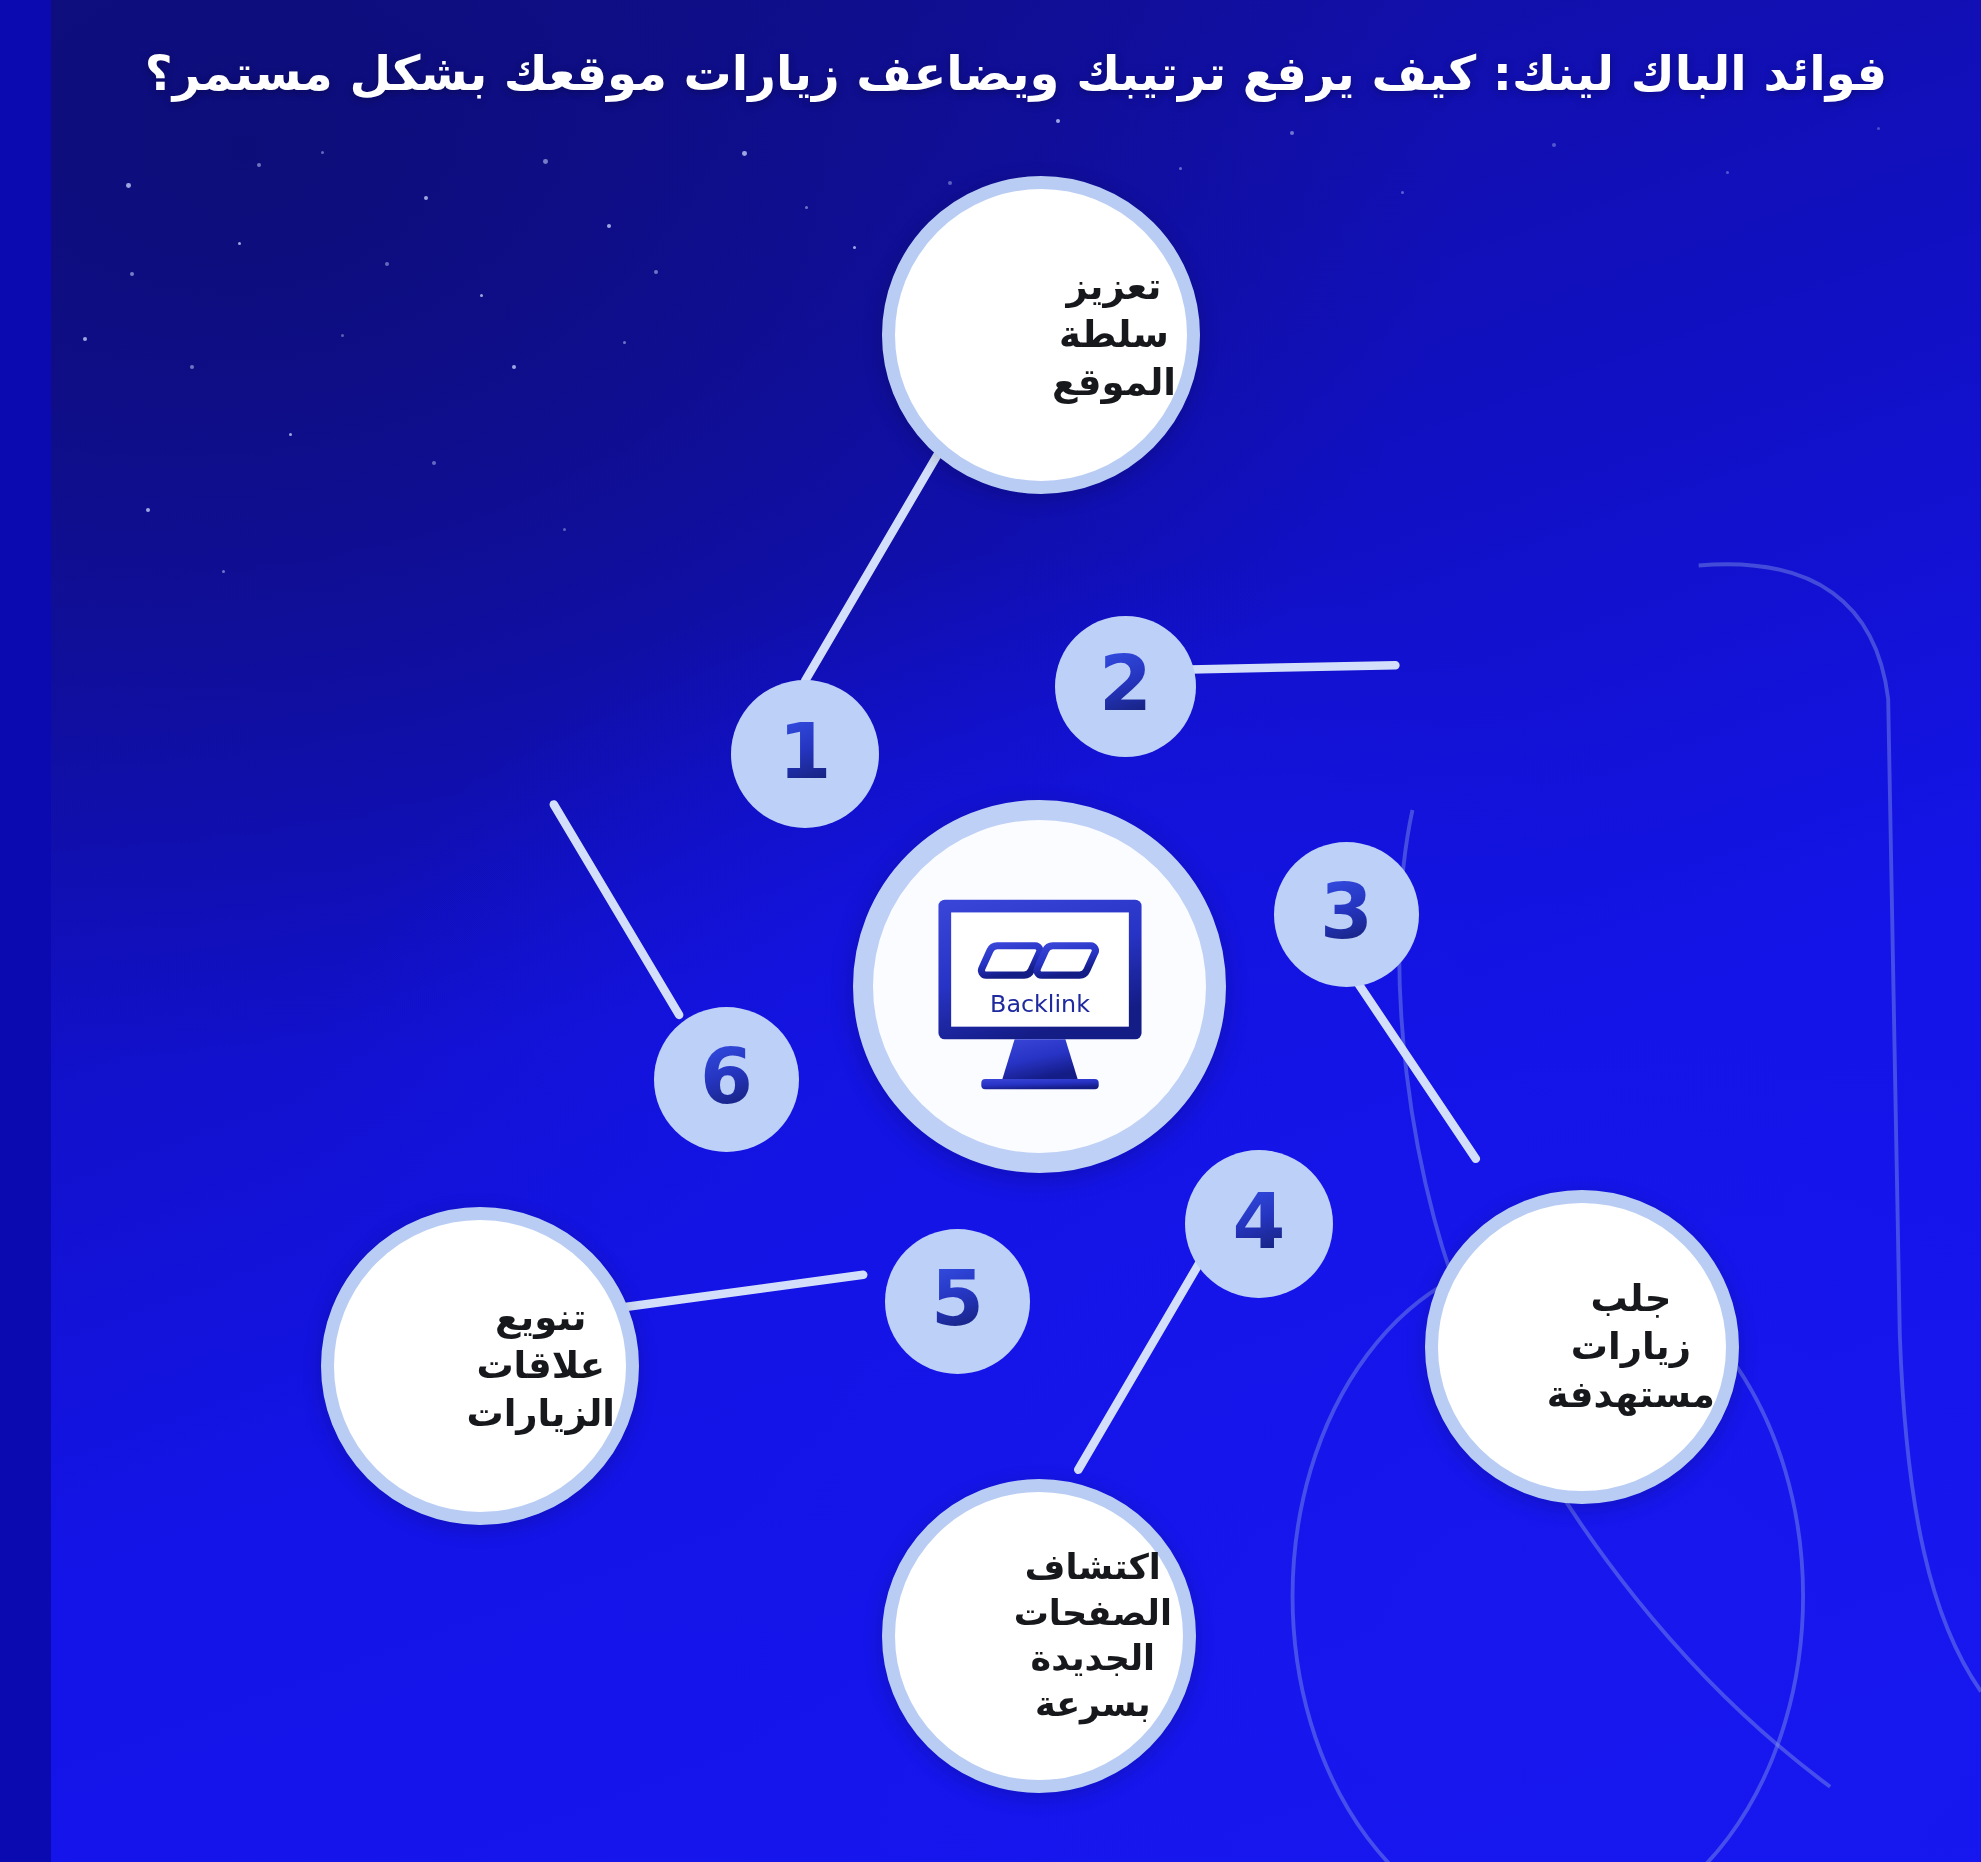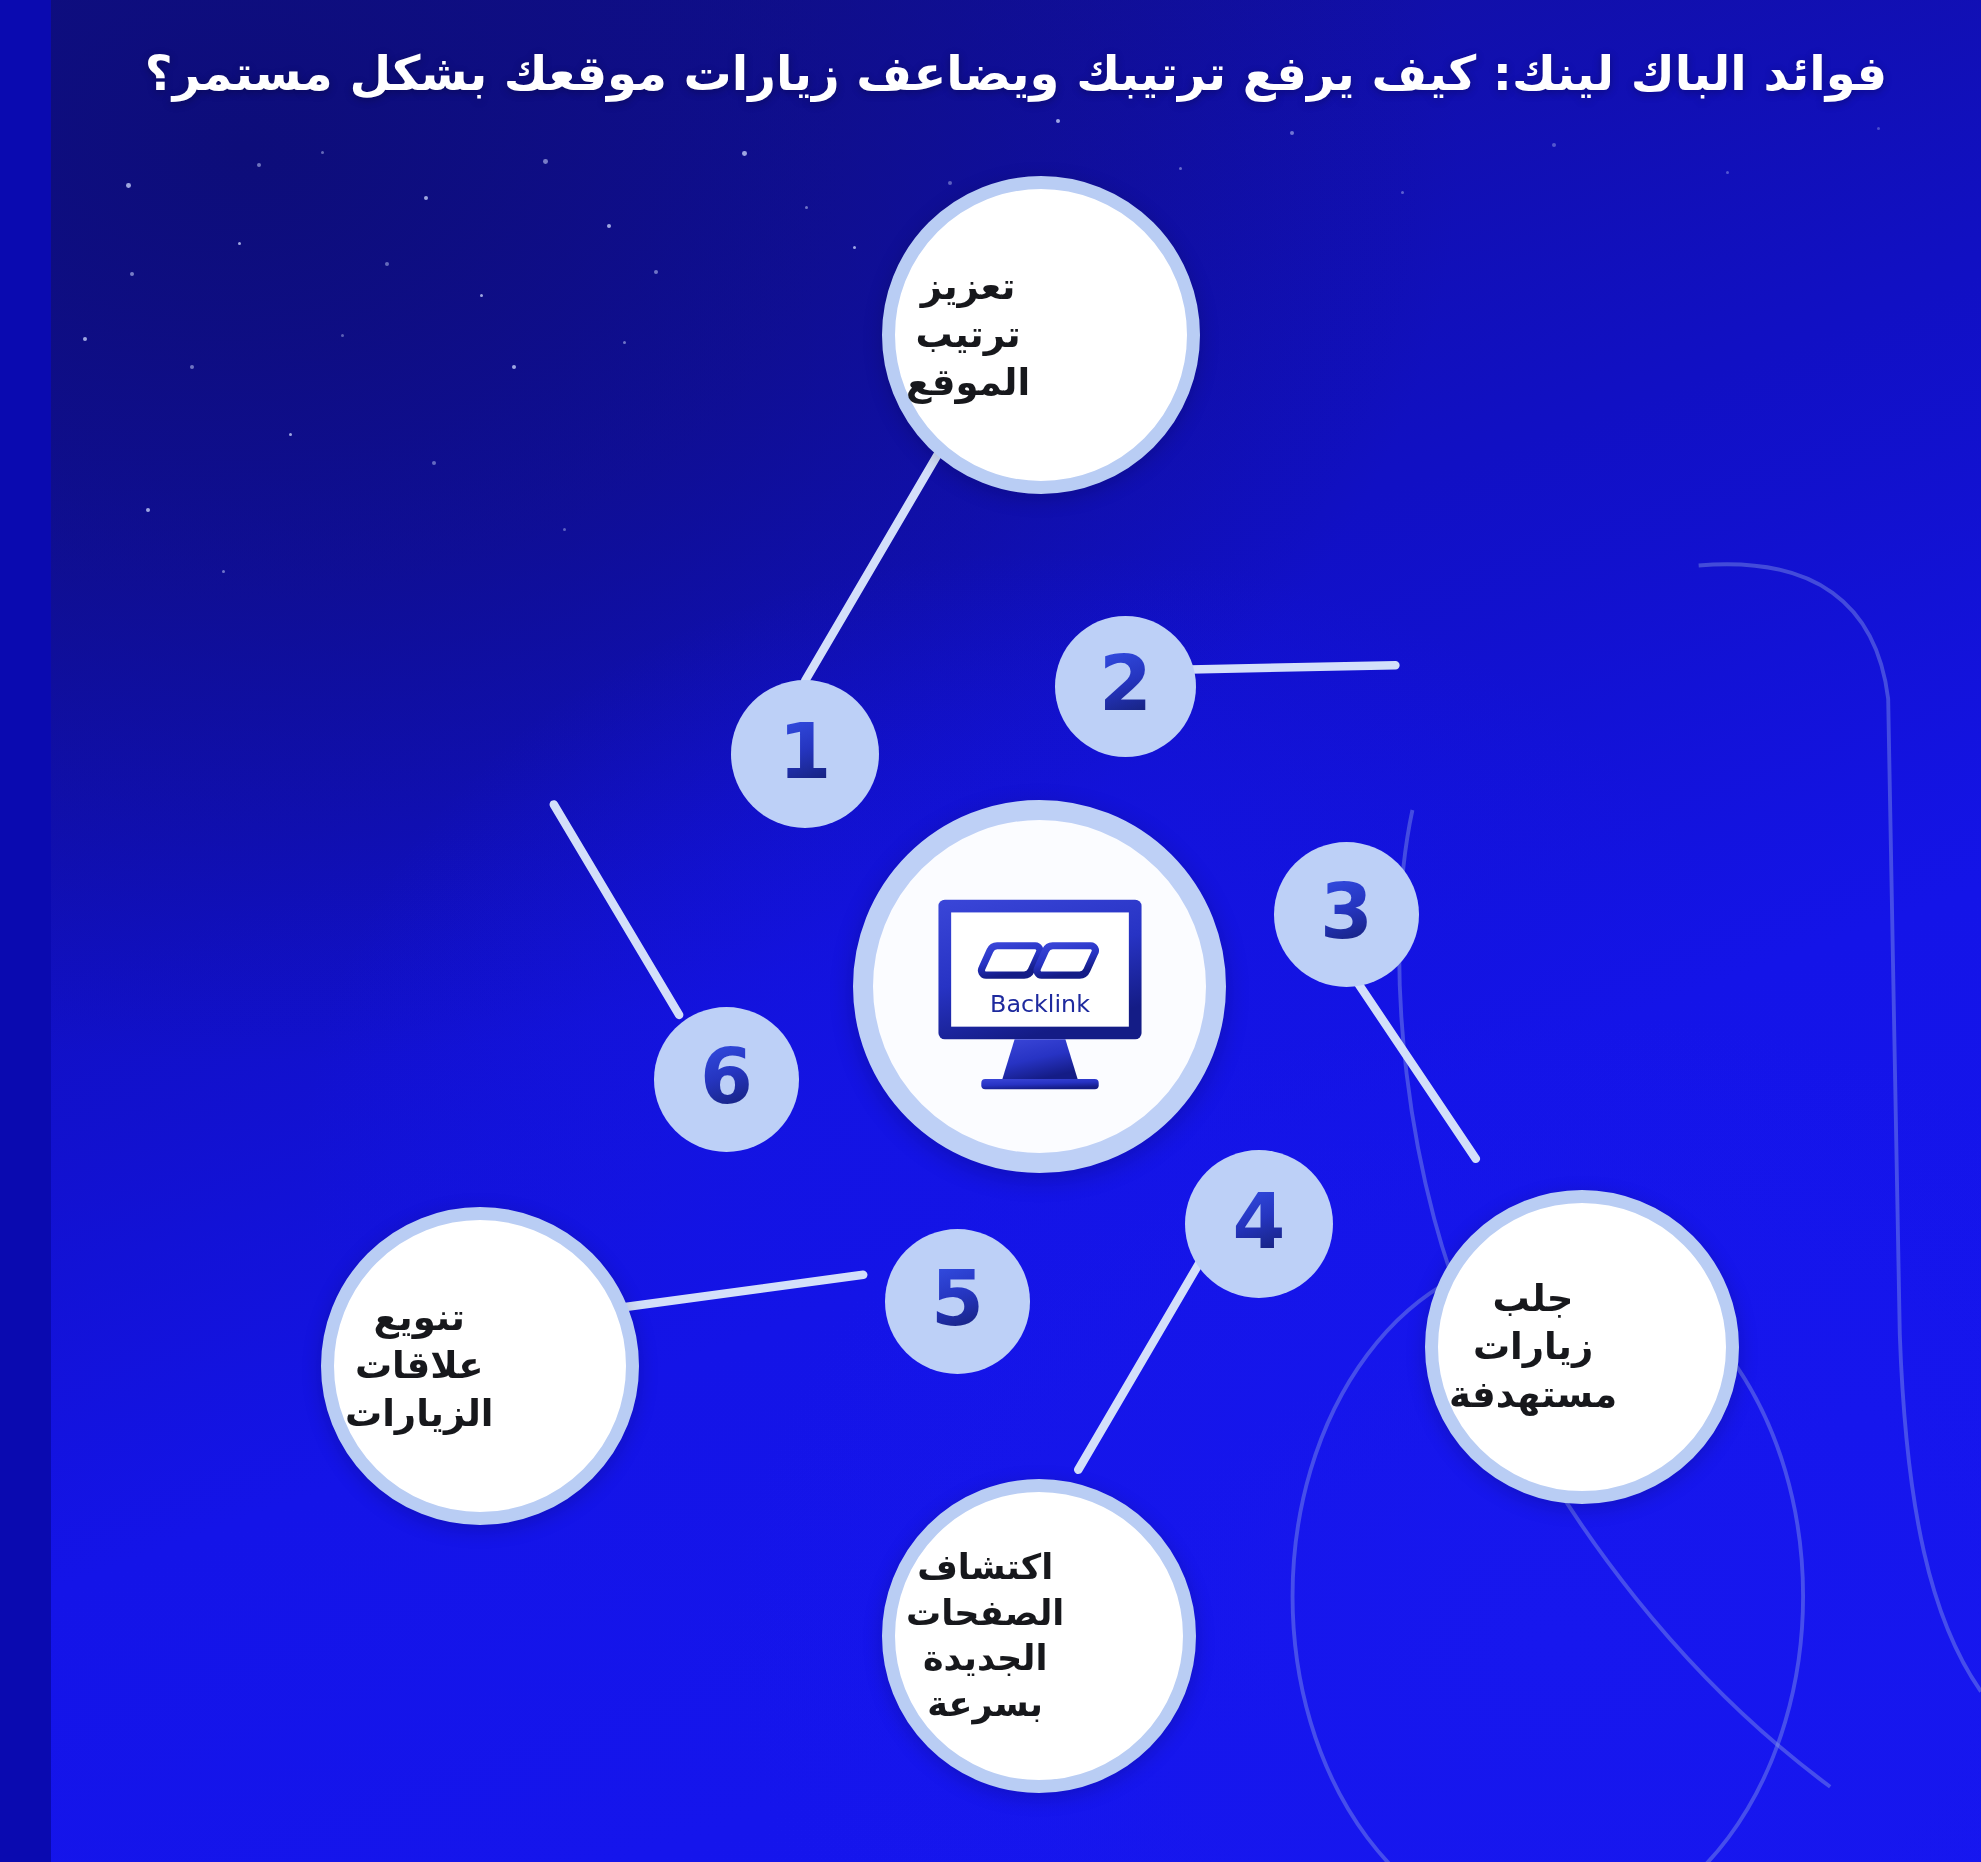--- a/index.html
+++ b/index.html
@@ -60,21 +60,21 @@
 
   
   .node {
     position: absolute;
     border-radius: 50%;
     background: #ffffff;
     border: 13.5px solid #b9cdf4;
     box-sizing: border-box;
     display: flex;
     align-items: center;
-    justify-content: flex-end;
+    justify-content: flex-start;
     text-align: center;
     color: #17181c;
     font-weight: bold;
     line-height: 1.3;
     direction: rtl;
     box-shadow: 0 4.8px 20.6px rgba(0,0,0,.18);
   }
   .node .label { padding: 0 11px; }
 
   .node-1 { width: 318px; height: 318px; left: 831px; top: 176px;  font-size: 37px; }
@@ -191,21 +191,21 @@
         <line x1="1492" y1="1620" x2="1328" y2="1900"></line>
         <line x1="1050" y1="1648" x2="740" y2="1690"></line>
         <line x1="812" y1="1312" x2="650" y2="1040"></line>
       </g>
     </svg>
   </div>
 
   <div class="node node-1">
     <div class="label">
       <div>تعزيز</div>
-      <div>ترتيب</div>
+      <div>سلطة</div>
       <div>الموقع</div>
     </div>
   </div>
 
 
   <div class="node node-3">
     <div class="label">
       <div>جلب</div>
       <div>زيارات</div>
       <div>مستهدفة</div>

